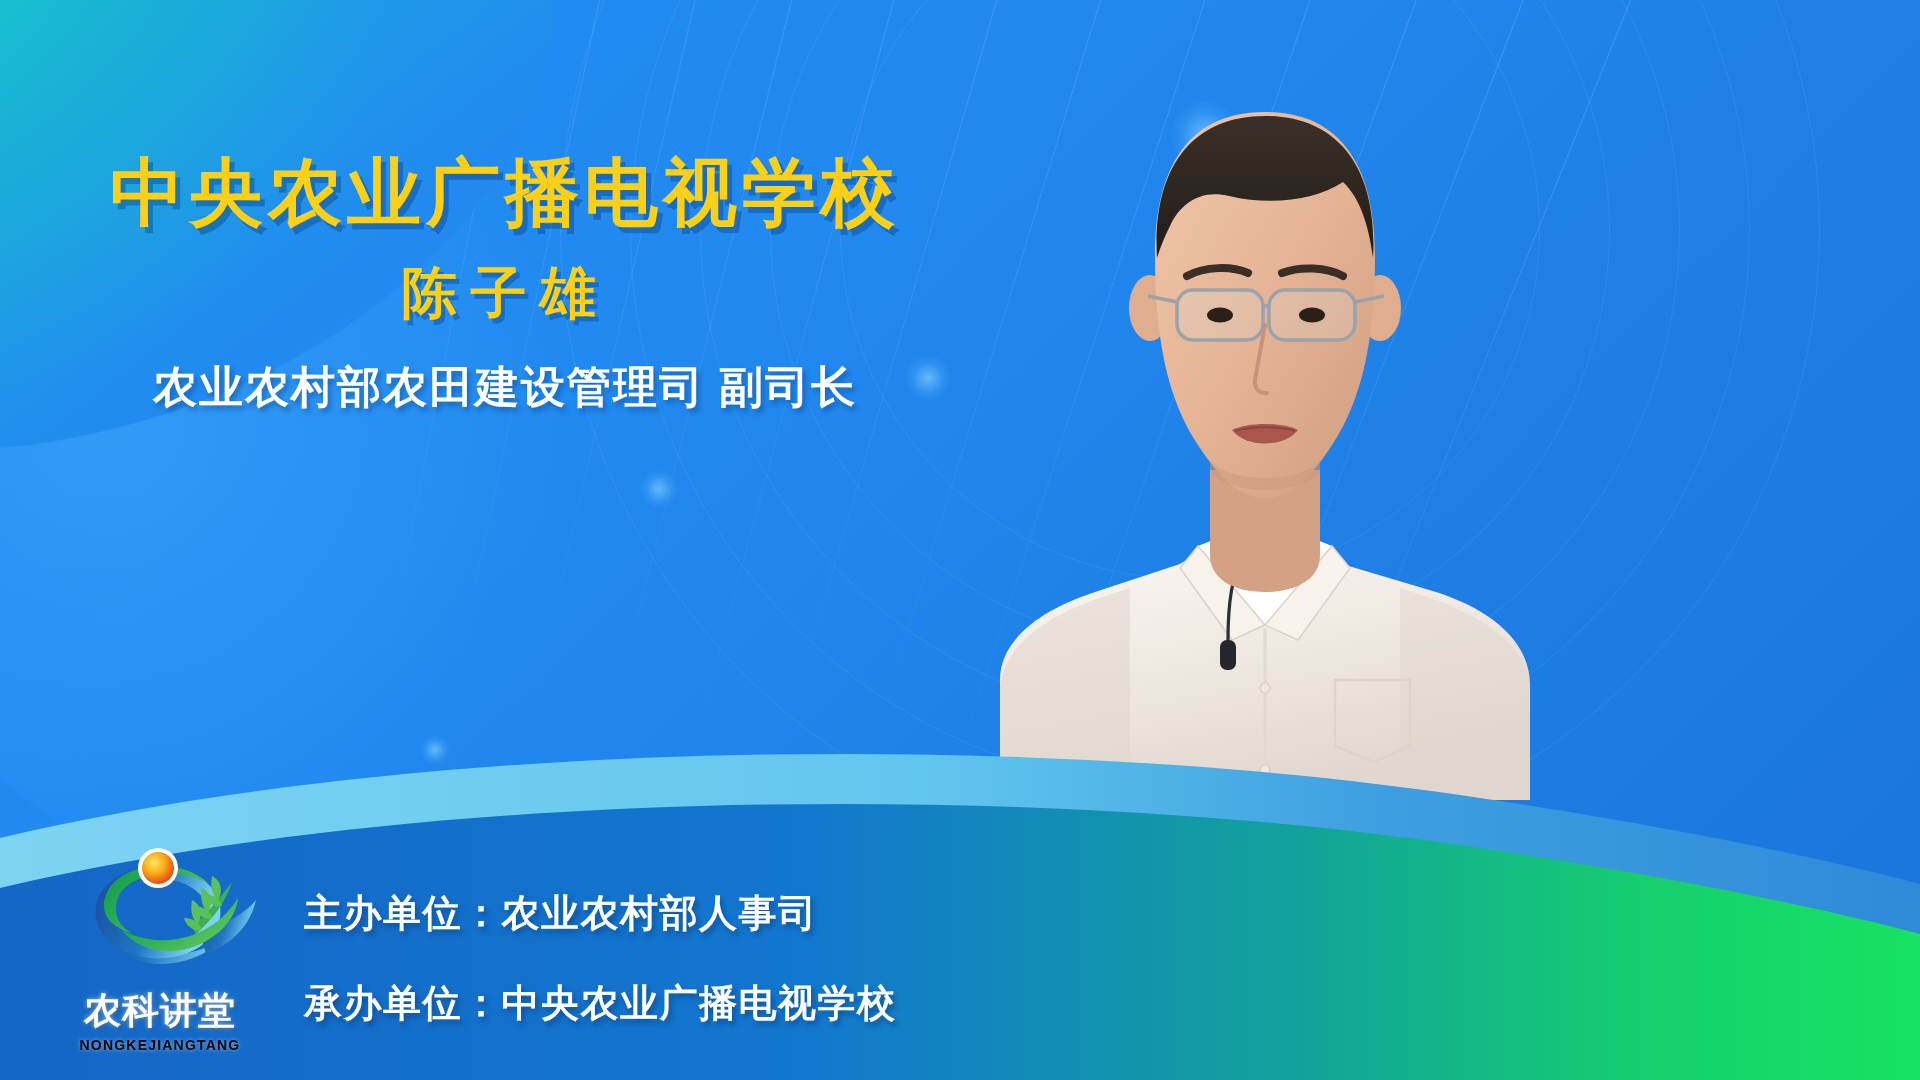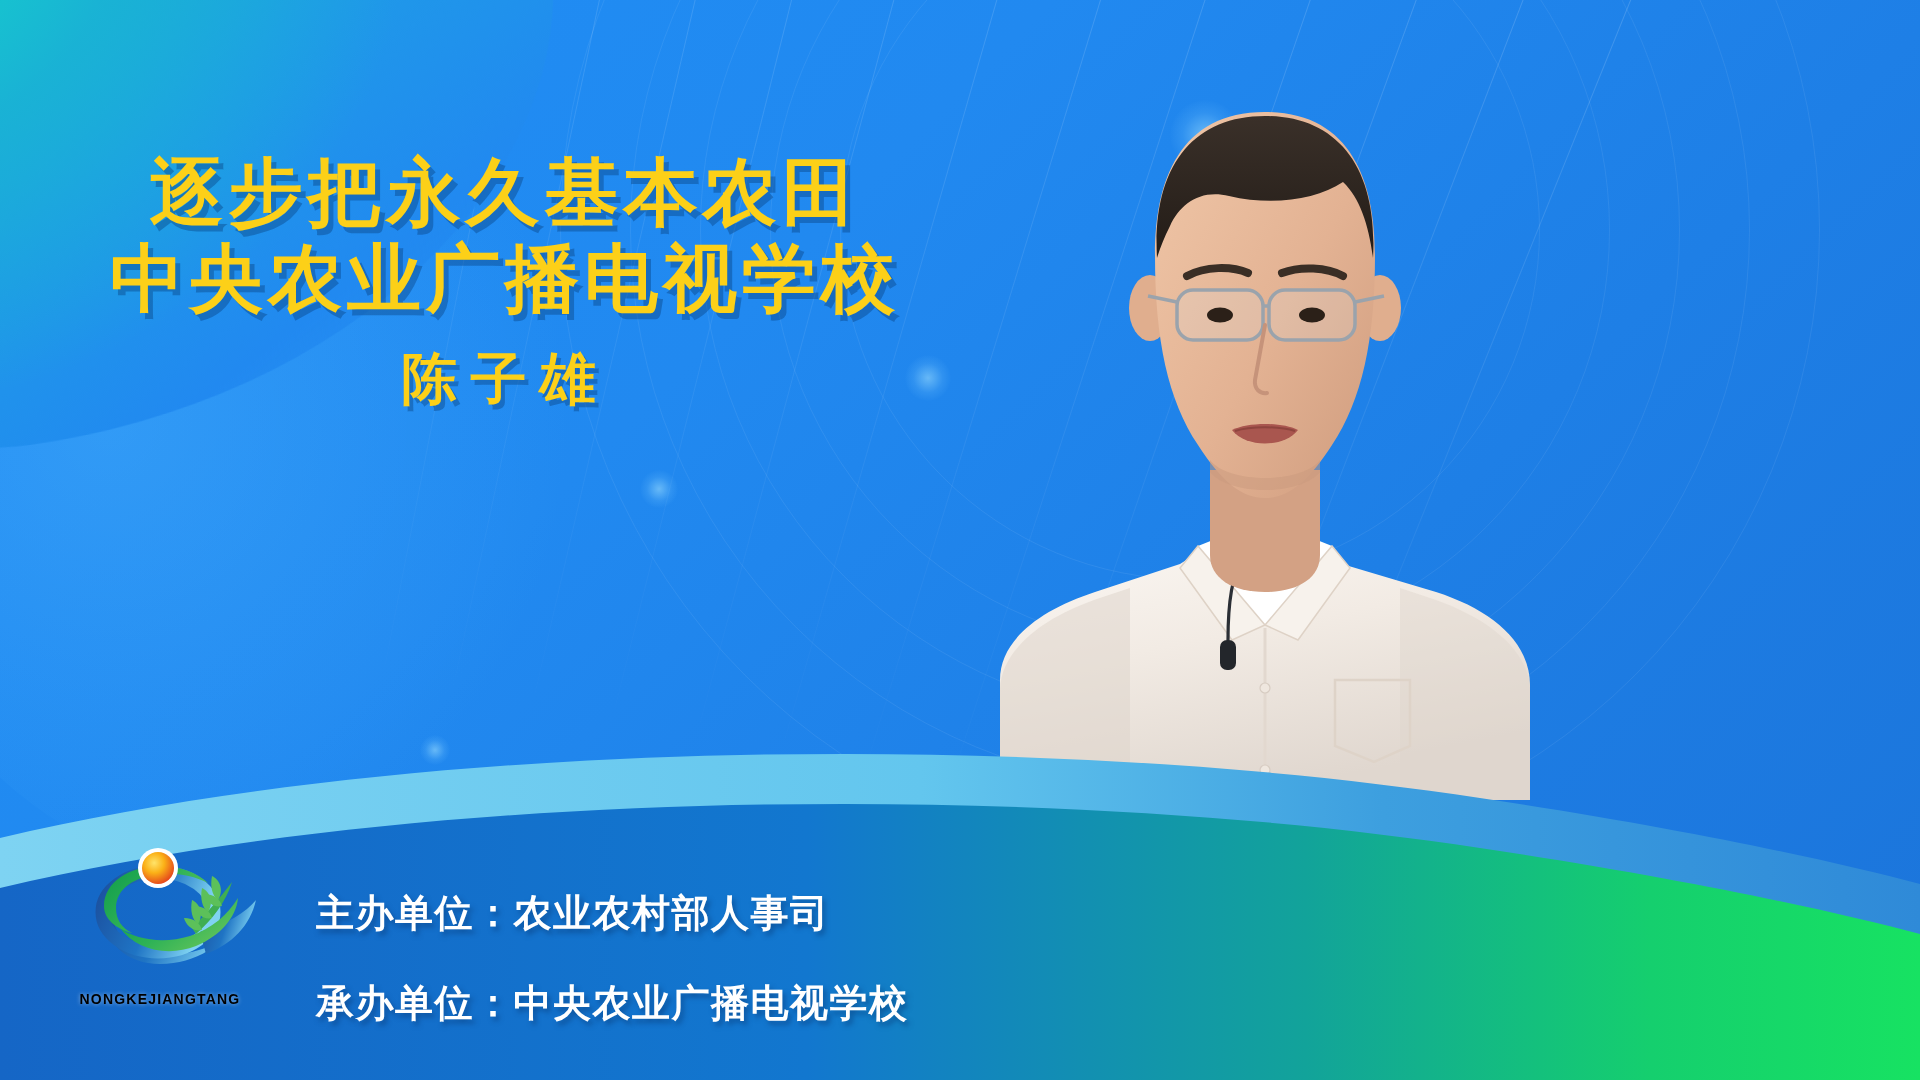--- a/index.html
+++ b/index.html
@@ -150,21 +150,21 @@
     font-size: 14px;
     font-weight: bold;
     letter-spacing: 1.2px;
     margin-top: 1px;
     text-shadow: 0 0 4px rgba(255,255,255,0.5);
   }
 
   
   .credits {
     position: absolute;
-    left: 316px; bottom: 58px;
+    left: 304px; bottom: 58px;
     z-index: 8;
   }
   .credit-line {
     color: #ffffff;
     font-size: 38px;
     font-weight: bold;
     letter-spacing: 1.5px;
     line-height: 1.0;
     text-shadow: 3px 4px 5px rgba(8,55,115,0.5);
   }
@@ -278,23 +278,23 @@
 
         <path d="M352 390 C368 382 402 382 418 390 C404 408 366 408 352 390 Z" fill="#a9564f"></path>
         <path d="M355 391 C370 386 400 386 415 391" stroke="#8e443e" stroke-width="2" fill="none"></path>
 
         <path d="M330 420 C348 444 422 444 440 420 L440 432 C420 456 350 456 330 432 Z" fill="#c99a7e" opacity="0.5"></path>
       </g>
     </svg>
   </div>
 
   <div class="title-block">
-    <div class="title-line">逐步把永久基本农田</div>
     <div class="title-line">中央农业广播电视学校</div>
     <div class="speaker-name">陈子雄</div>
+    <div class="speaker-role">农业农村部农田建设管理司 副司长</div>
   </div>
 
   <div class="bottom-wave">
     <svg viewBox="0 0 1920 430" preserveAspectRatio="none" xmlns="http://www.w3.org/2000/svg">
       <defs>
         <linearGradient id="barGrad" x1="0" y1="0" x2="1" y2="0">
           <stop offset="0%" stop-color="#1566c6"></stop>
           <stop offset="42%" stop-color="#1277cf"></stop>
           <stop offset="68%" stop-color="#12a39a"></stop>
           <stop offset="86%" stop-color="#15cf6e"></stop>
@@ -354,20 +354,21 @@
           <path d="M158 60 C164 50 160 40 152 36 C150 46 152 56 158 60 Z"></path>
           <path d="M142 90 C134 92 126 86 124 78 C134 78 140 83 142 90 Z"></path>
           <path d="M152 78 C144 80 136 74 134 66 C144 66 150 71 152 78 Z"></path>
           <path d="M162 66 C154 68 146 62 144 54 C154 54 160 59 162 66 Z"></path>
         </g>
 
         <circle cx="98" cy="28" r="20" fill="#ffffff"></circle>
         <circle cx="98" cy="28" r="16" fill="url(#sunG)"></circle>
       </svg>
     </div>
+    <div class="logo-cn">农科讲堂</div>
     <div class="logo-en">NONGKEJIANGTANG</div>
   </div>
 
   <div class="credits">
     <div class="credit-line">主办单位：农业农村部人事司</div>
     <div class="credit-line">承办单位：中央农业广播电视学校</div>
   </div>
 
 </div>
 

